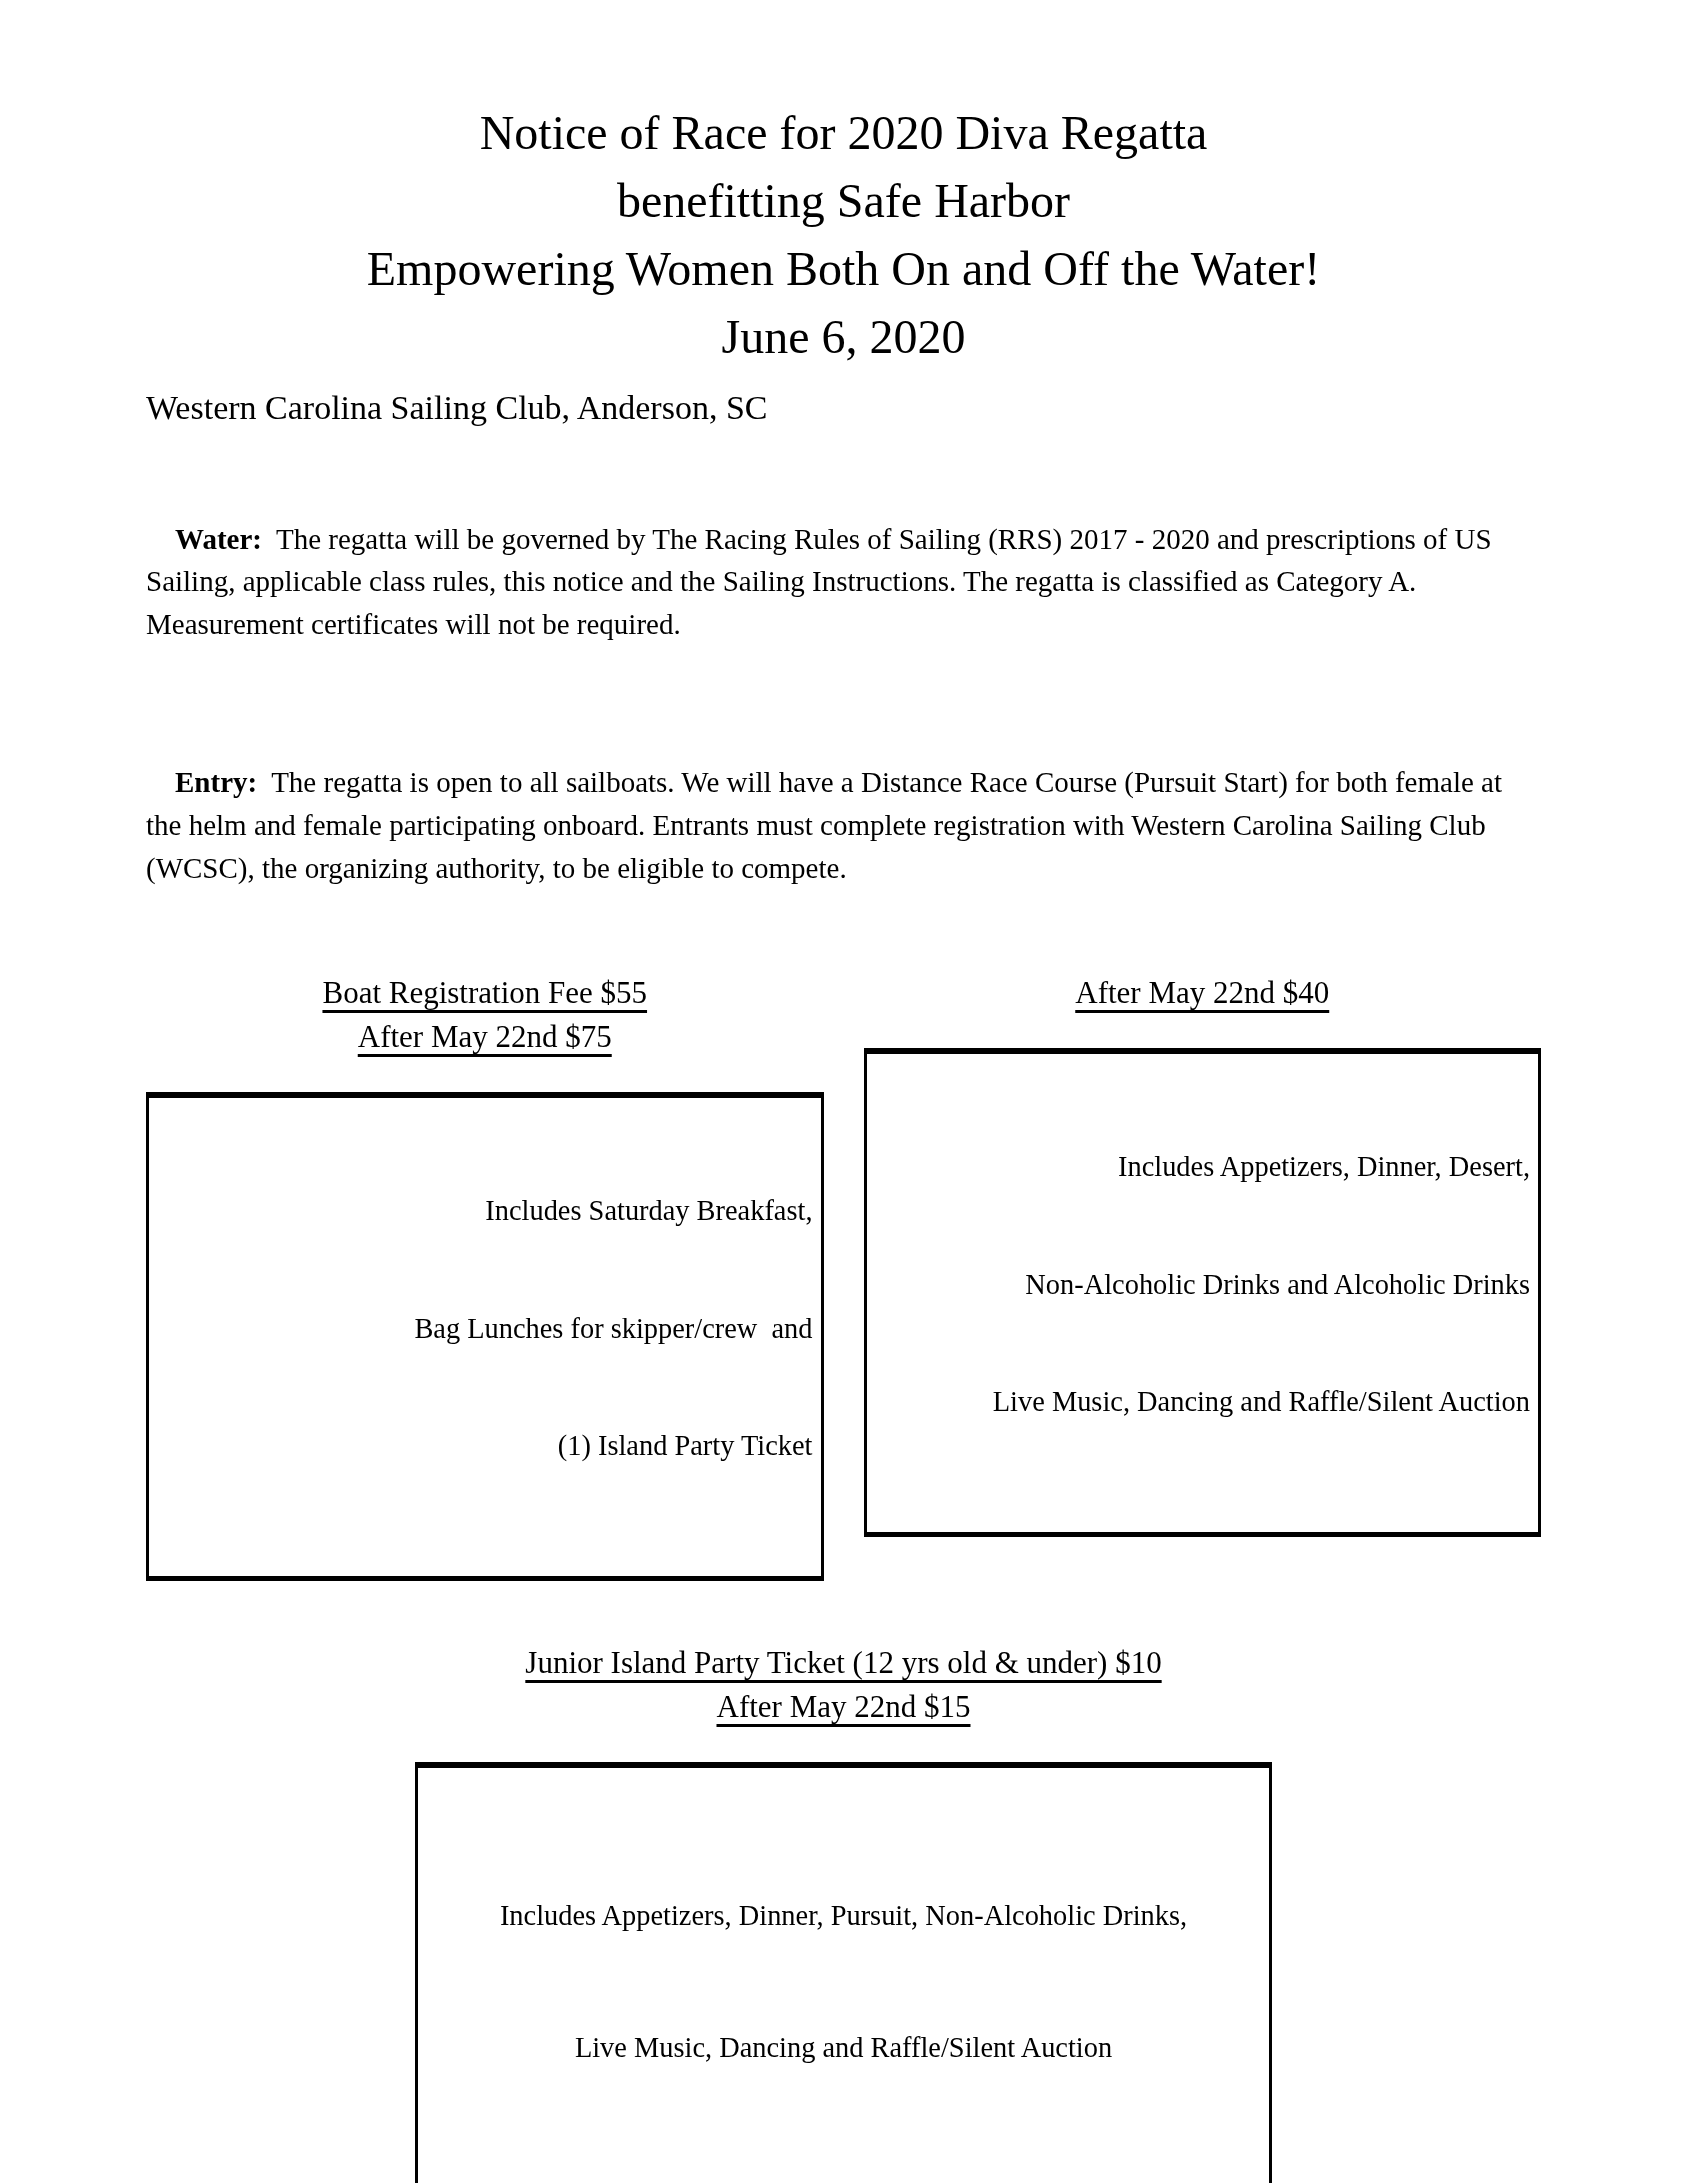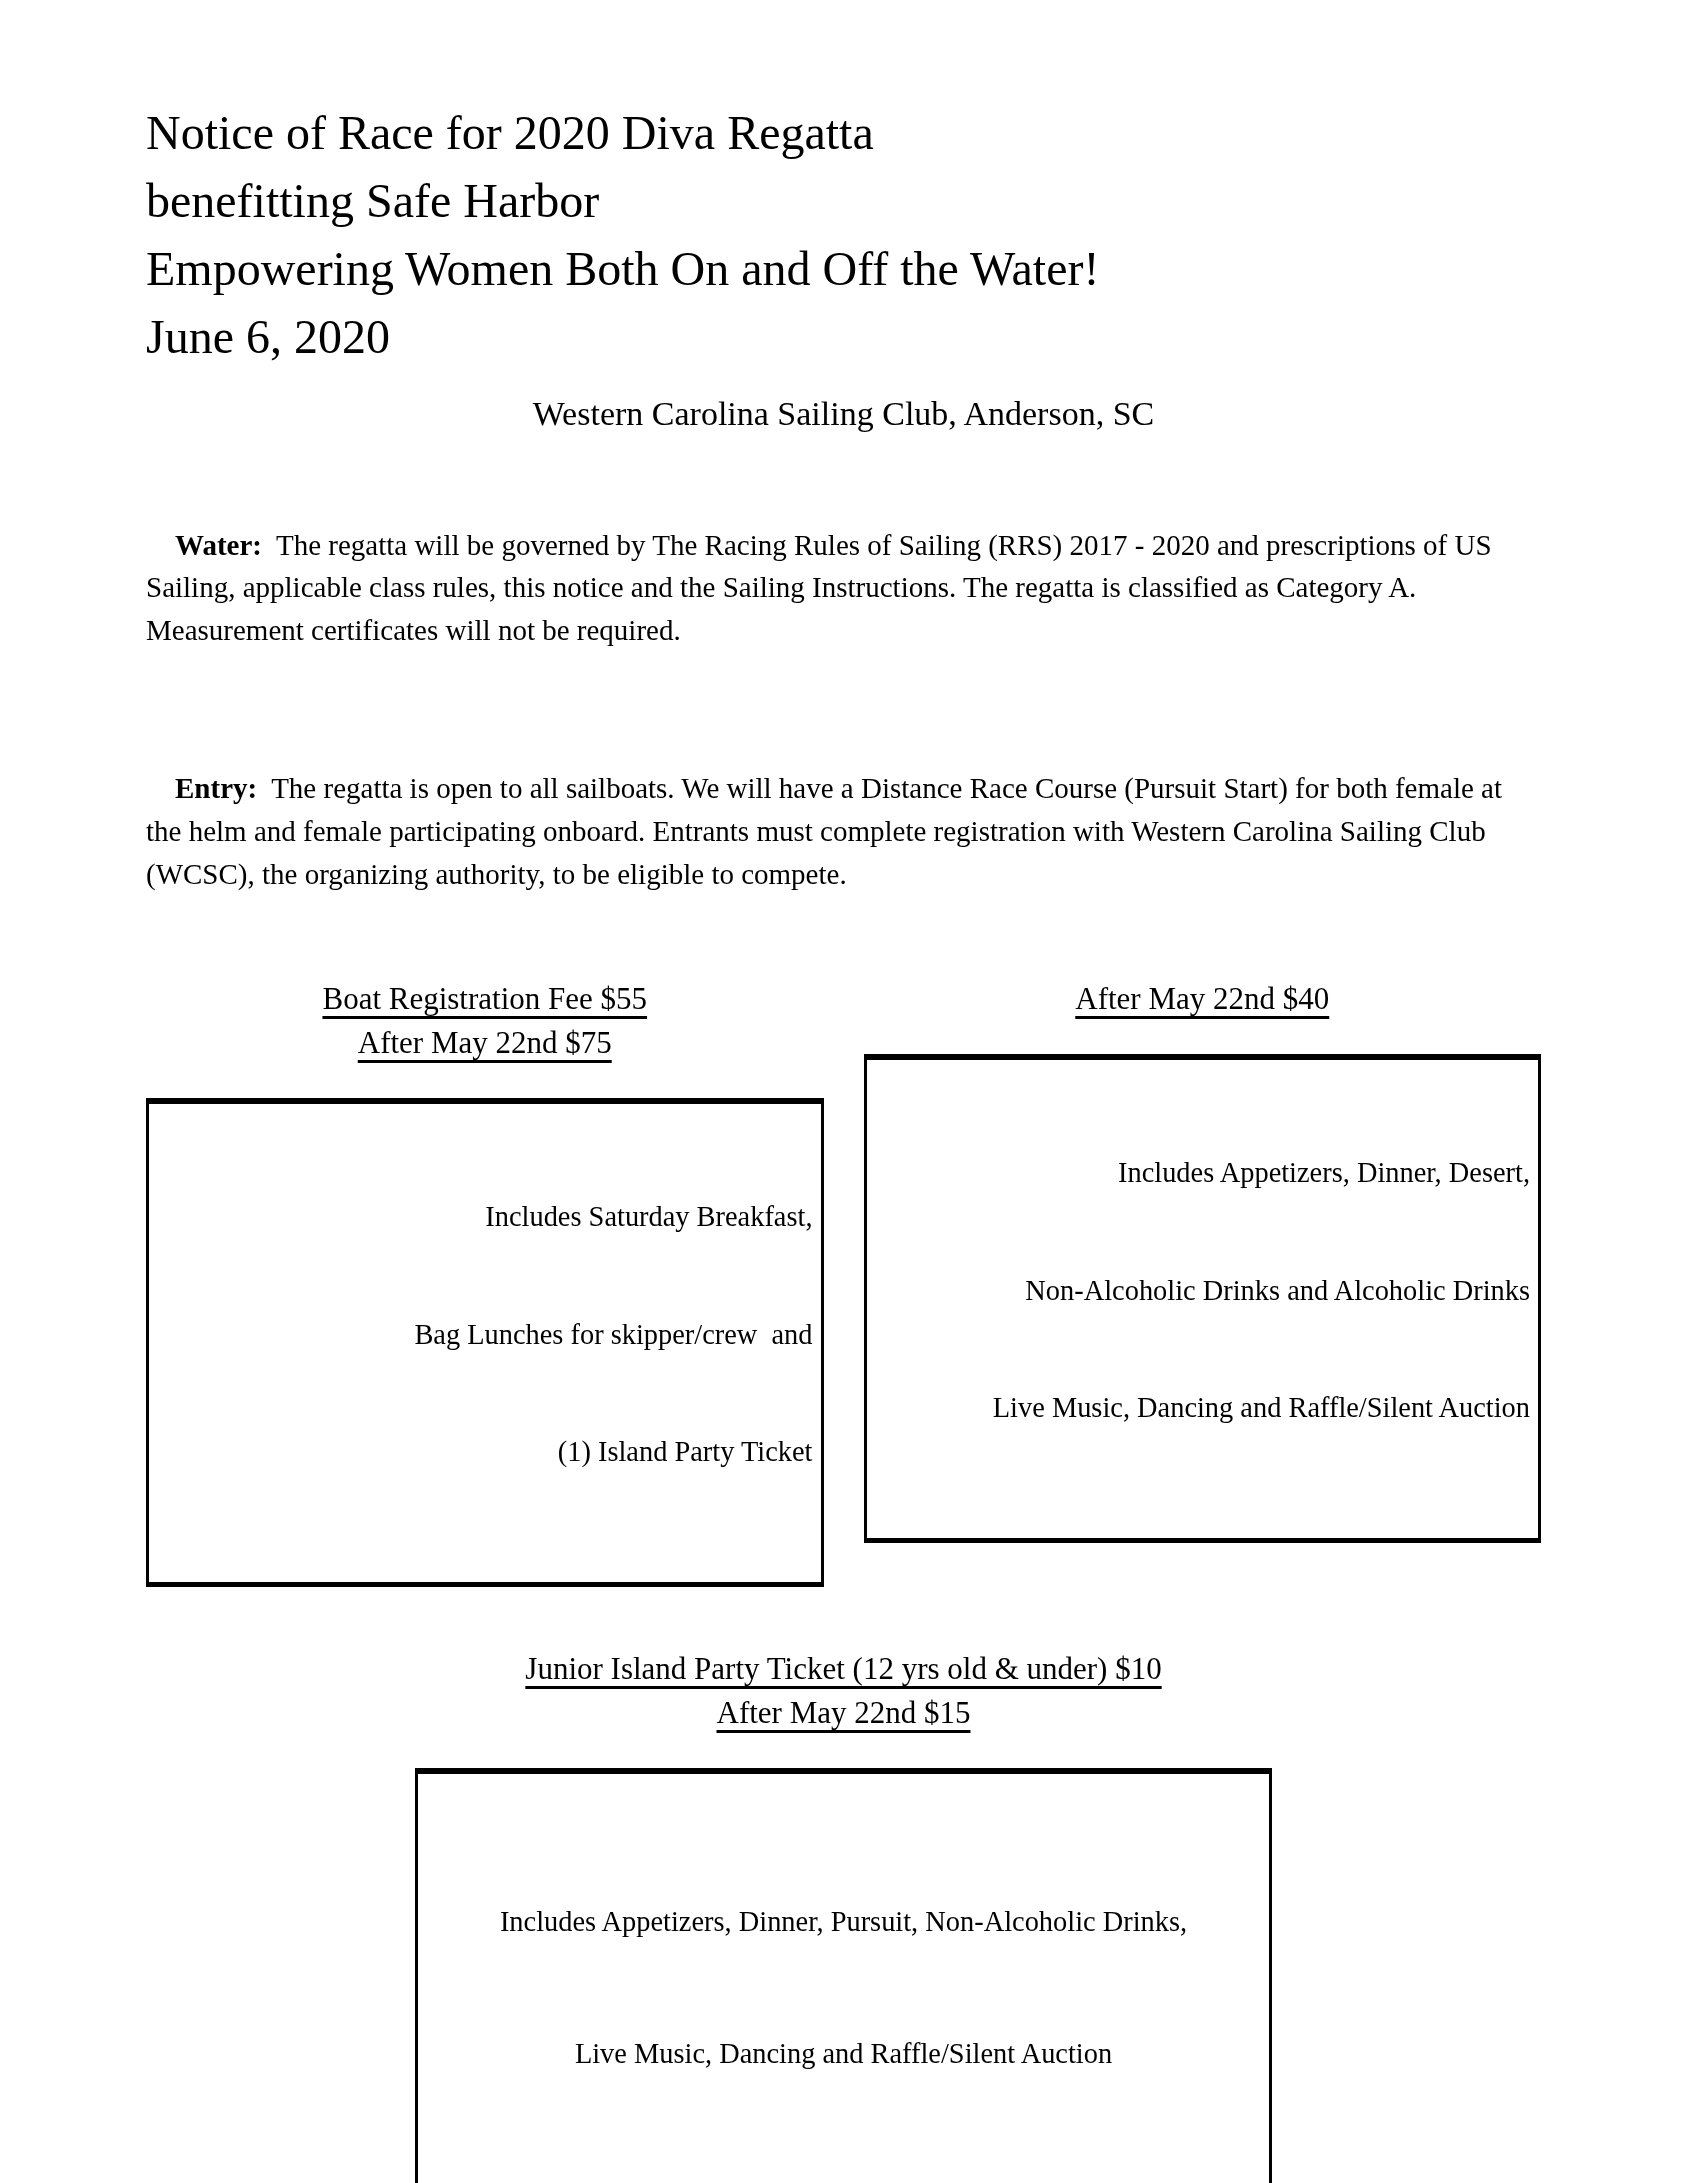--- a/index.html
+++ b/index.html
@@ -7,23 +7,23 @@
     position:relative;
     width:1687px; height:2183px;
     box-sizing:border-box;
     padding:99px 146px 0 146px;
     background:#ffffff;
     color:#000000;
     font-family:"Liberation Serif", serif;
     overflow:hidden;
   }
   
-  .title-block { text-align:left; font-size:48px; line-height:1.42; }
+  .title-block { text-align:center; font-size:48px; line-height:1.42; }
   .title-line { white-space:pre-wrap; }
-  .subtitle { text-align:center; font-size:34px; margin-top:23px; }
+  .subtitle { font-size:34px; margin-top:17px; }
 
   
   .para { font-size:29px; line-height:1.48; white-space:pre-wrap; text-align:left; }
   .para-rules { margin-top:48px; }
   .para-entry { margin-top:29px; }
   .para-label { font-weight:bold; }
 
   
   .fees-row { display:flex; gap:40px; margin-top:38px; }
   .fee-col { flex:1; }

